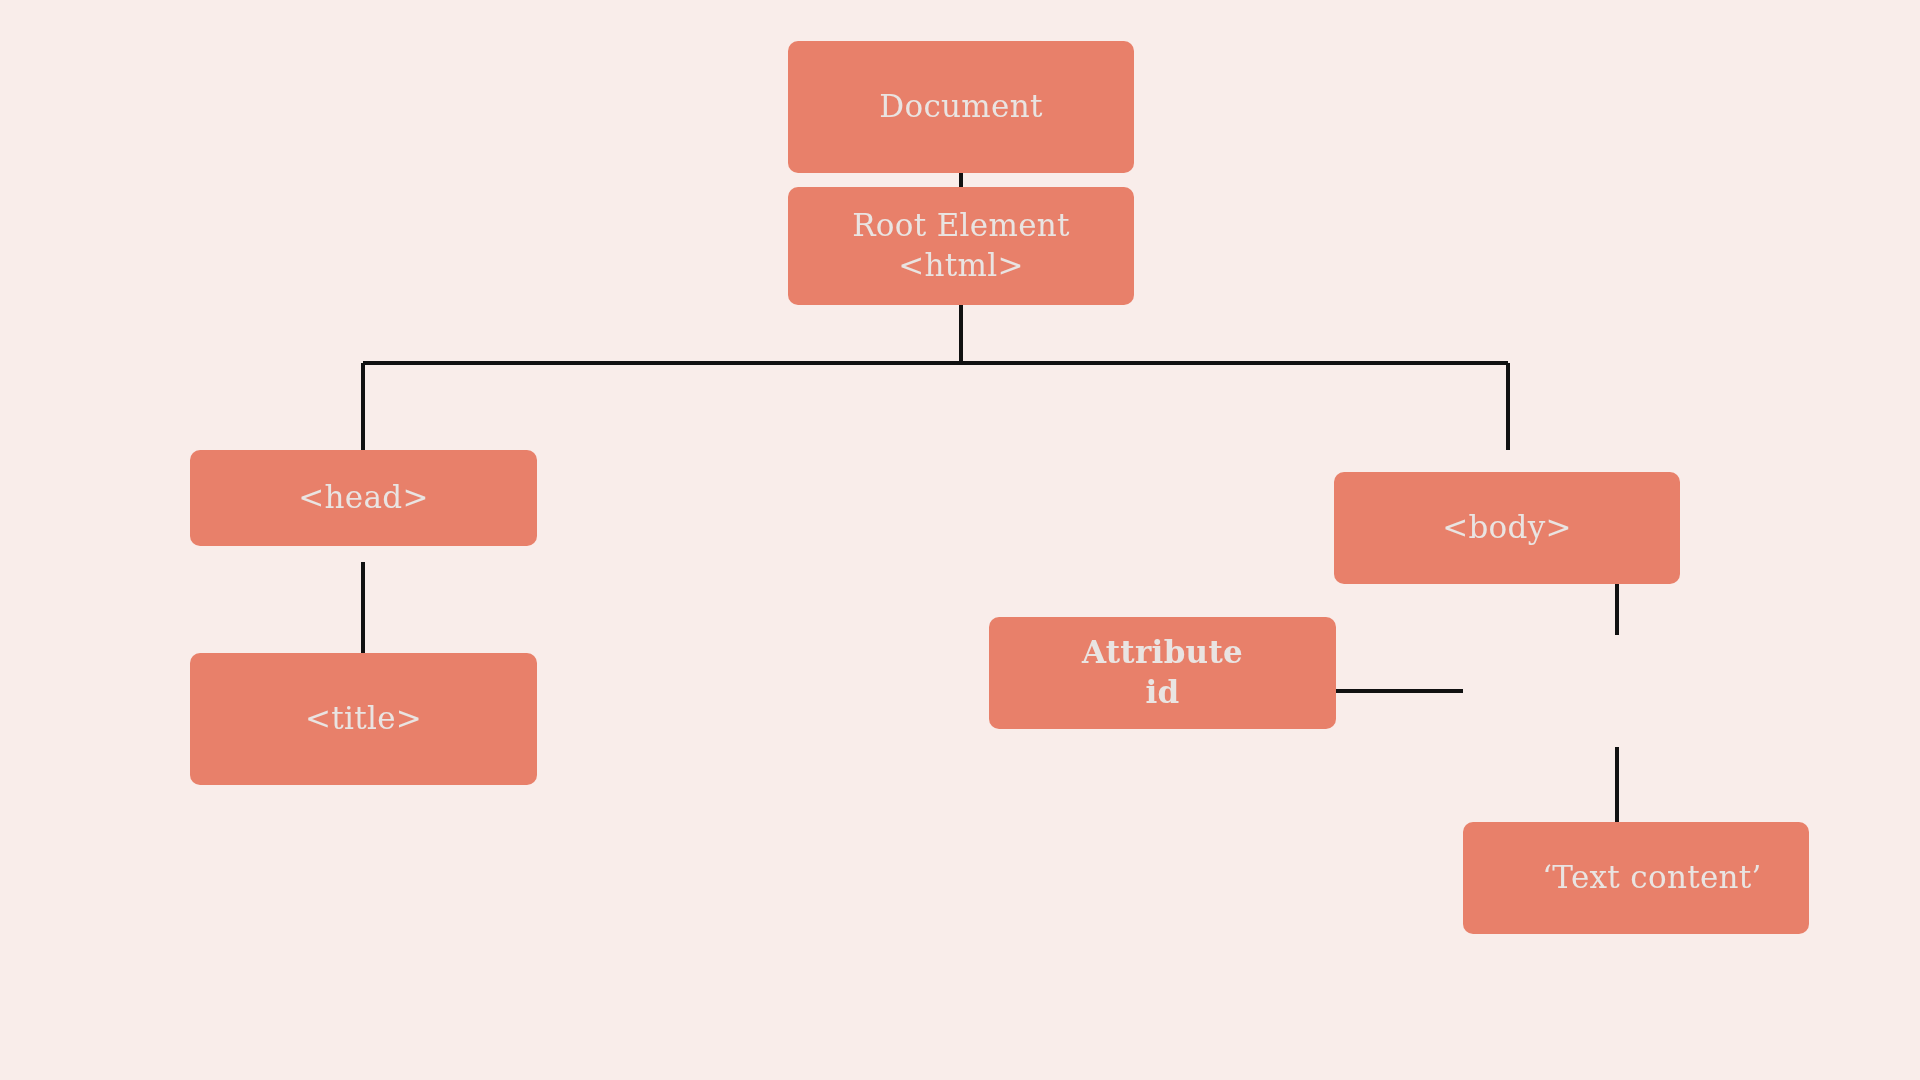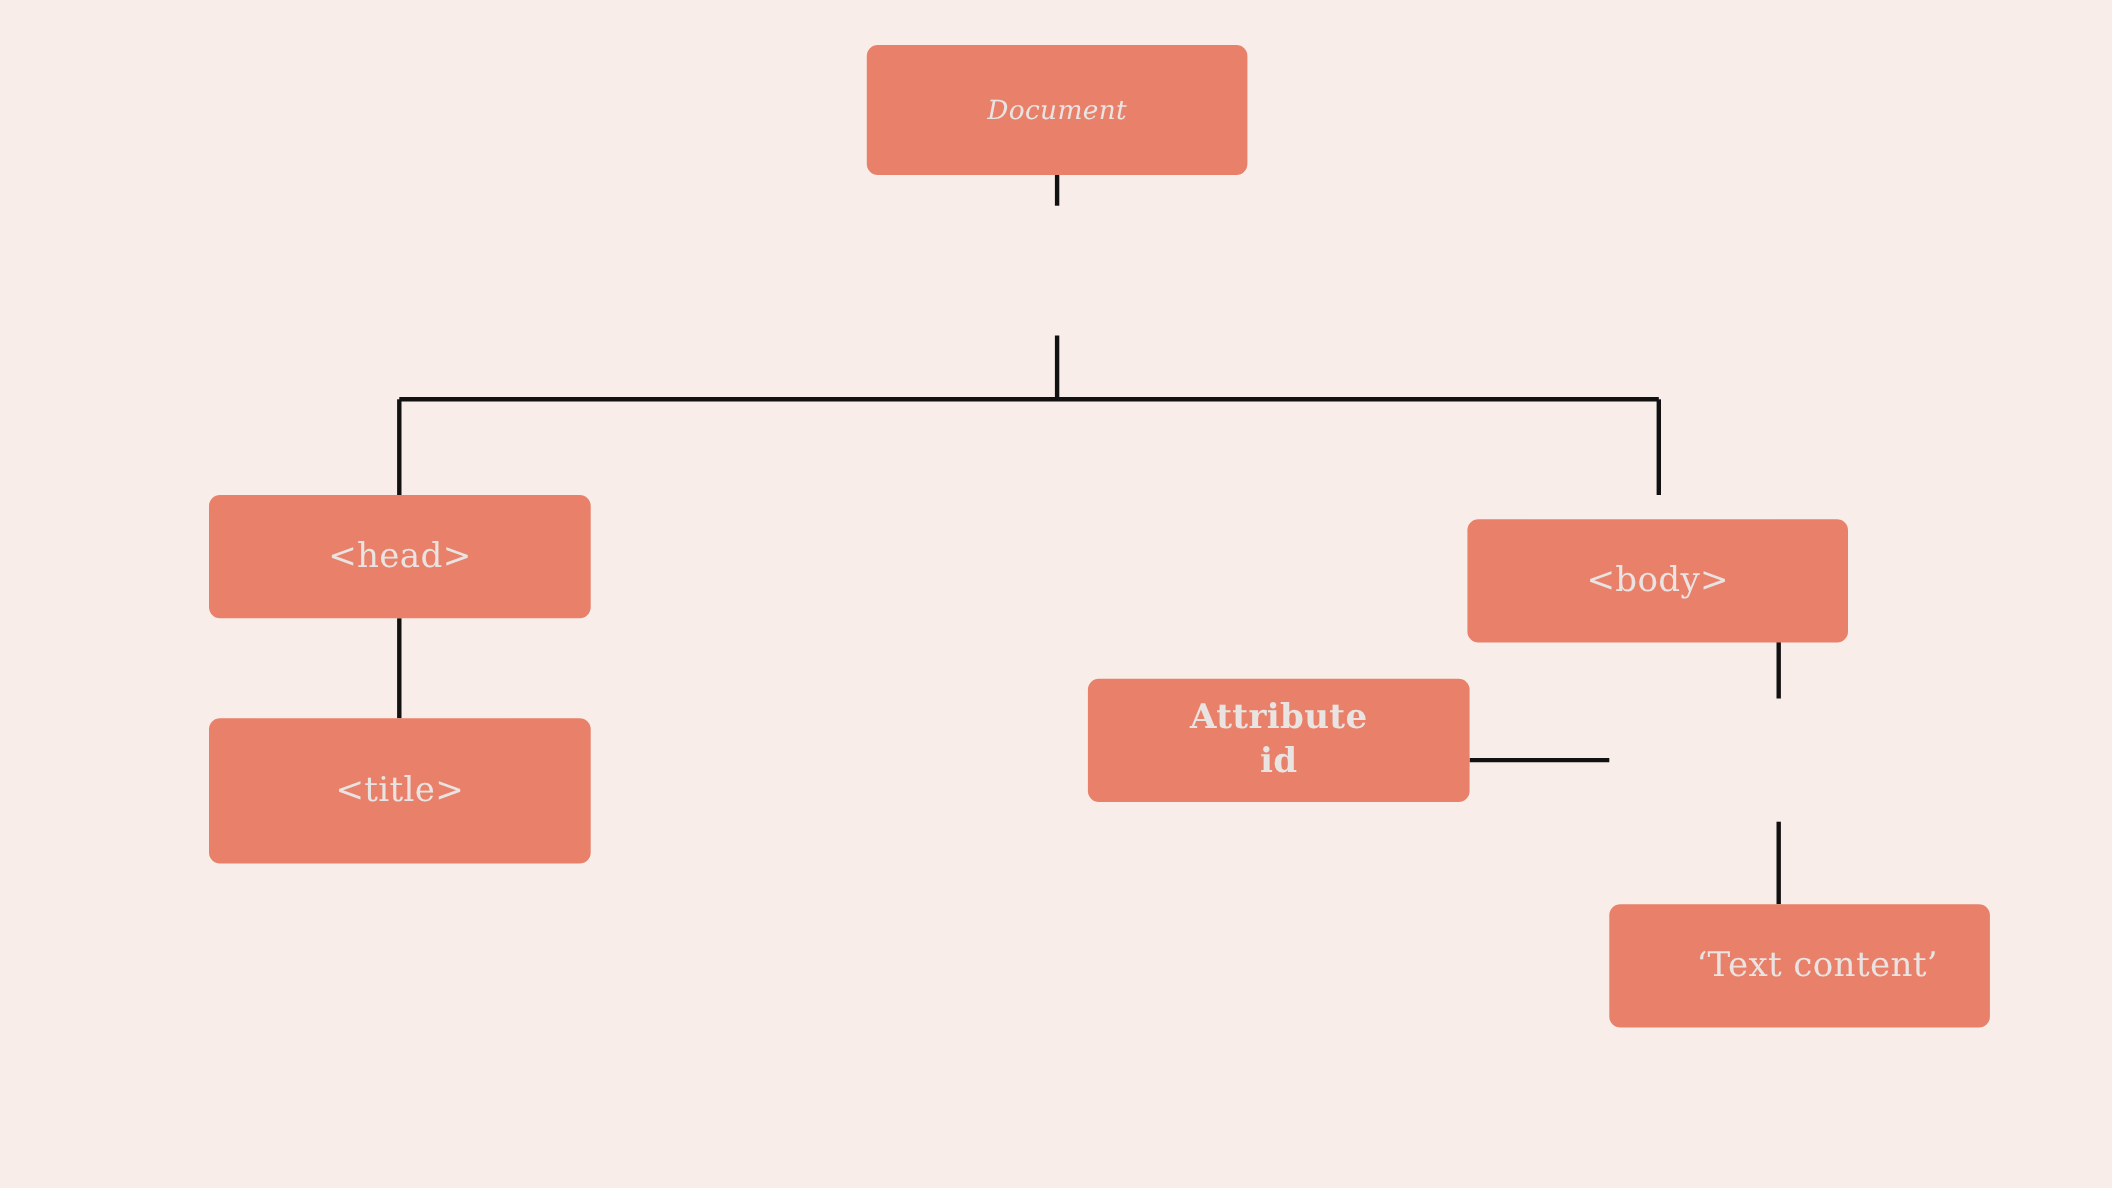--- a/index.html
+++ b/index.html
@@ -41,23 +41,23 @@
     z-index: 2;
     white-space: pre-line;
     font-weight: 400;
     letter-spacing: 0.3px;
   }
   .node span {
     display: block;
     padding: 0 8px;
   }
   
-  #node-document   { left: 788px; top: 41px;  width: 346px; height: 118px; font-size: 24px; font-style: italic; }
+  #node-document   { left: 788px; top: 41px;  width: 346px; height: 132px; font-size: 31px; }
   #node-root       { left: 788px; top: 187px; width: 346px; height: 118px; font-size: 31px; }
-  #node-head       { left: 190px; top: 450px; width: 347px; height: 112px; font-size: 31px; }
+  #node-head       { left: 190px; top: 450px; width: 347px; height: 96px; font-size: 31px; }
   #node-body       { left: 1334px;top: 450px; width: 346px; height: 112px; font-size: 31px; margin-top: 22px; }
   #node-title      { left: 190px; top: 653px; width: 347px; height: 132px; font-size: 31px; }
   #node-attribute  { left: 989px; top: 617px; width: 347px; height: 112px; font-size: 31px; font-weight: bold; }
   #node-h1         { left: 1463px;top: 635px; width: 346px; height: 112px; font-size: 31px; }
   #node-text       { left: 1463px;top: 822px; width: 346px; height: 112px; font-size: 31px; padding-left: 32px; }
 </style>
 </head>
 <body>
 
 <div id="stage">
@@ -79,20 +79,24 @@
       <path d="M 1336,691 L 1463,691"></path>
 
       <path d="M 1617,747 L 1617,822"></path>
     </g>
   </svg>
 
   <div class="node" id="node-document">
     <span>Document</span>
   </div>
 
+  <div class="node" id="node-root">
+    <span>Root Element
+&lt;html&gt;</span>
+  </div>
 
   <div class="node" id="node-head">
     <span>&lt;head&gt;</span>
   </div>
 
   <div class="node" id="node-body">
     <span>&lt;body&gt;</span>
   </div>
 
   <div class="node" id="node-title">

